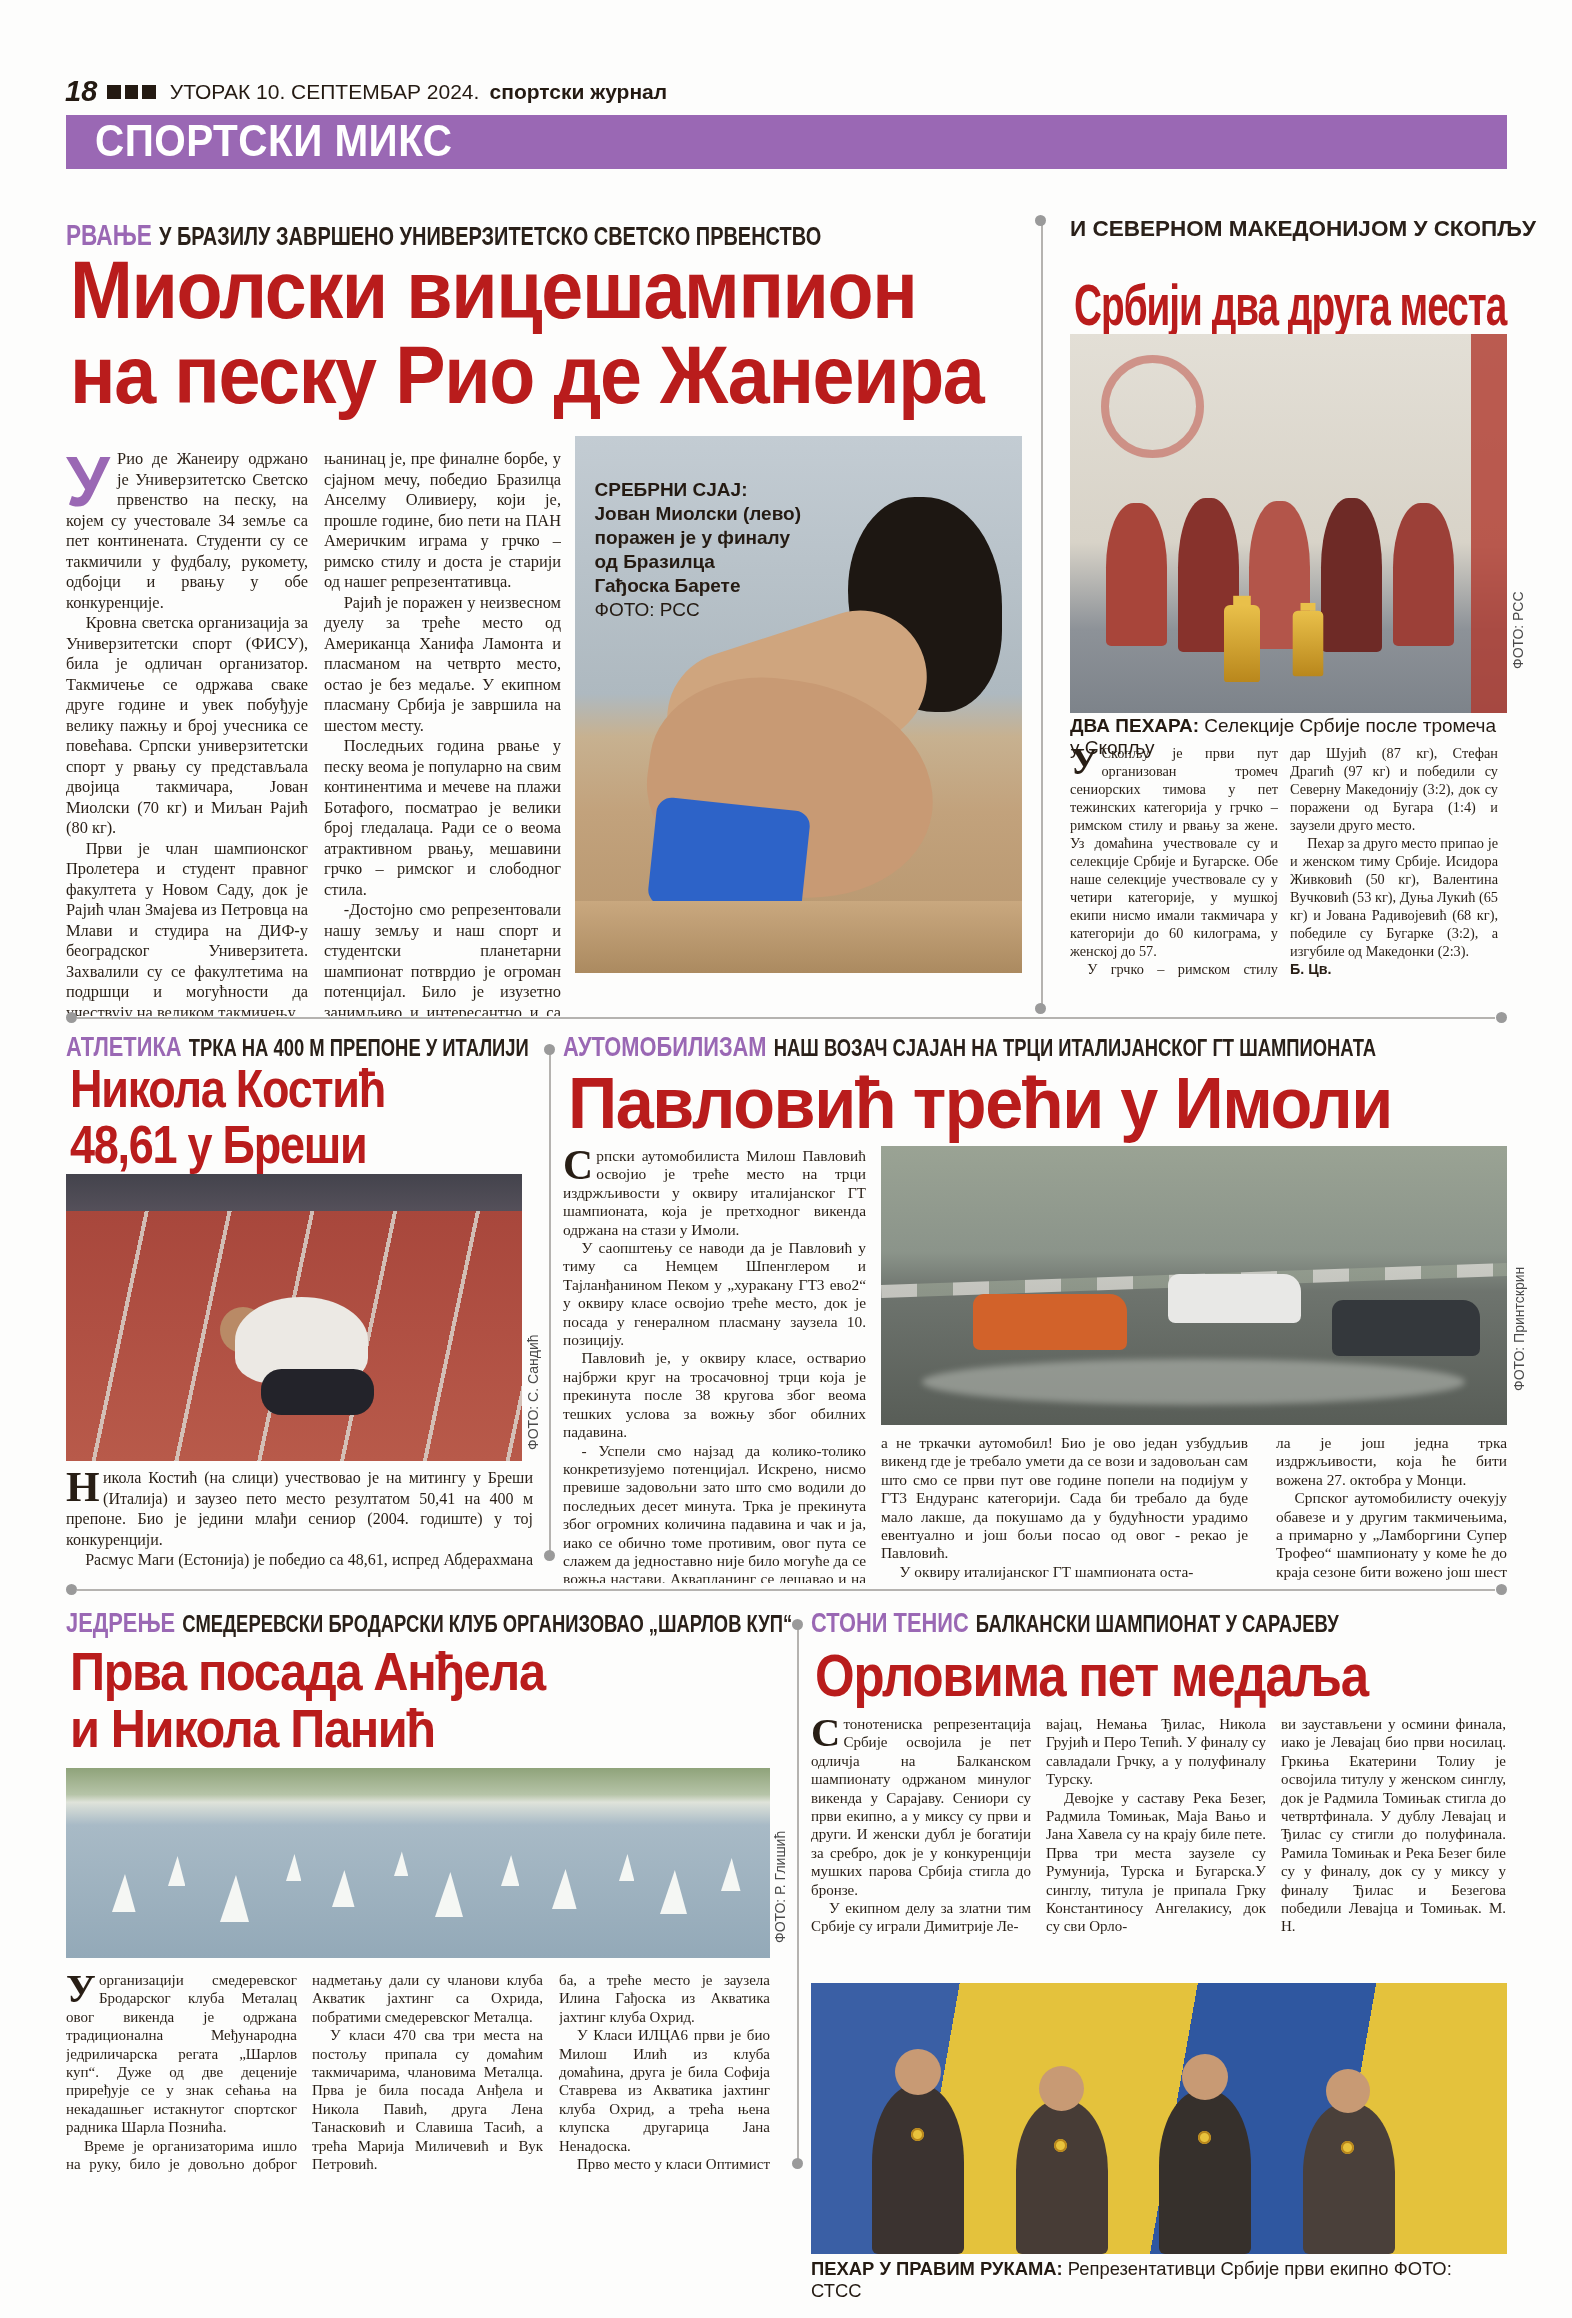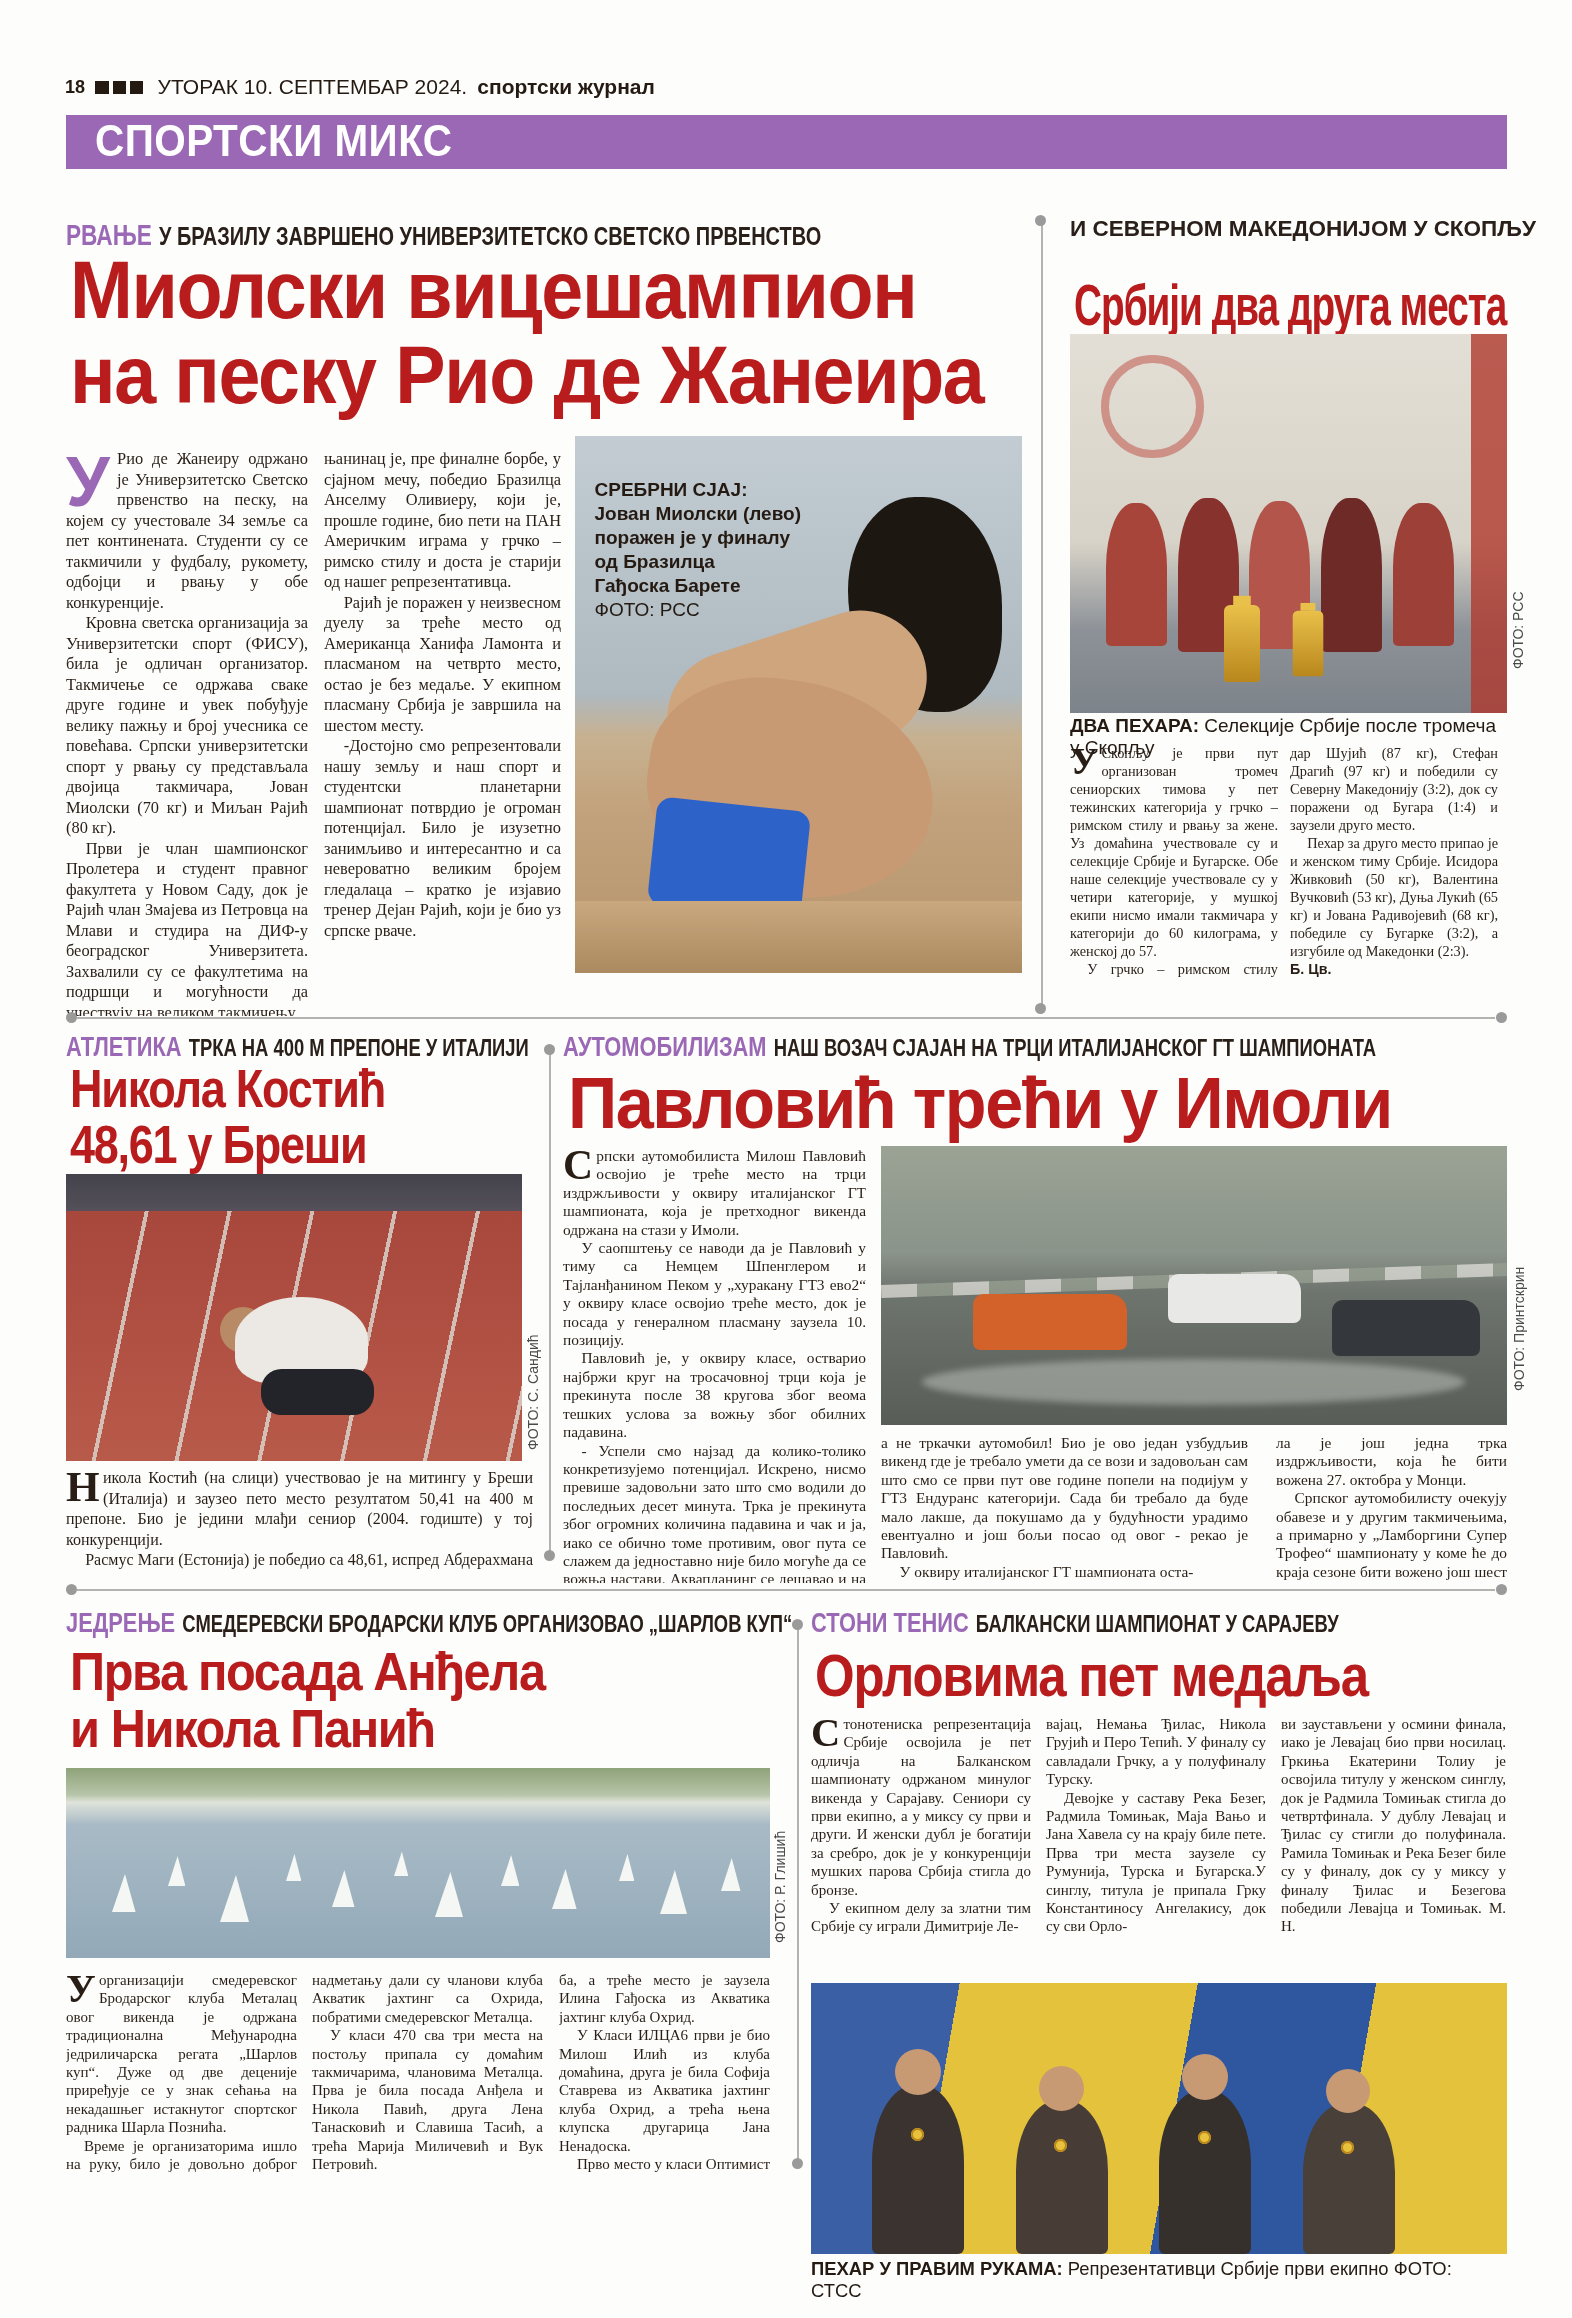--- a/index.html
+++ b/index.html
@@ -32,21 +32,21 @@
   .capline { font-family:"Liberation Sans", sans-serif; font-size:19px; color:#241a12; }
   .capline b { font-weight:700; }
   .vcred { font-family:"Liberation Sans", sans-serif; font-size:14px; color:#4a4a4a;
         writing-mode:vertical-rl; transform:rotate(180deg); text-align:center; }
   .hdiv { height:1.5px; background:#b5b3b0; }
   .vdiv { width:1.5px;  background:#b5b3b0; }
   .dot  { width:11.3px; height:11.3px; border-radius:50%; background:var(--gray); }
   
   #pagehead { left:65px; top:75px; font-family:"Liberation Sans", sans-serif; font-size:21px;
         color:#241a12; display:flex; align-items:center; gap:10.2px; }
-  #pagehead .pnum { font-weight:700; font-size:18px; }
+  #pagehead .pnum { font-weight:700; font-size:29px;font-style:italic; }
   #pagehead .sq i { display:inline-block; width:13.3px; height:13.3px; background:#241a12; margin-right:4.1px; }
   #pagehead .pbrand { font-weight:700; }
   #banner { left:66px; top:115px; width:1441px; height:54px; background:var(--accent); }
   #banner span { position:absolute; left:29px; top:1px; color:#fff; font-family:"Liberation Sans", sans-serif;
         font-weight:700; font-size:44px; letter-spacing:0.5px; }
   
   #k-wrest { left:66px; top:219px; font-size:25.6px;text-align:center; } #k-wrest .tag { font-size:29px; }
   #h-wrest { left:62px; top:239px; font-size:82px; line-height:85px; }
   #k-skp   { left:1070px; top:215px; font-size:22.5px; line-height:27px; }
   #h-skp   { left:1066px; top:264px; font-size:57px; }
@@ -153,20 +153,21 @@
   </h1>
   <div class="abs col dc dc-big" id="c-wrest1">
       <p>У Рио де Жанеиру одржано је Универзитетско Светско првенство на песку, на којем су учестовале 34 земље са пет континената. Студенти су се такмичили у фудбалу, рукомету, одбојци и рвању у обе конкуренције.</p>
       <p>Кровна светска организација за Универзитетски спорт (ФИСУ), била је одличан организатор. Такмичење се одржава сваке друге године и увек побуђује велику пажњу и број учесника се повећава. Српски универзитетски спорт у рвању су представљала двојица такмичара, Јован Миолски (70 кг) и Миљан Рајић (80 кг).</p>
       <p>Први је члан шампионског Пролетера и студент правног факултета у Новом Саду, док је Рајић члан Змајева из Петровца на Млави и студира на ДИФ-у београдског Универзитета. Захвалили су се факултетима на подршци и могућности да учествују на великом такмичењу.</p>
     </div>
   <div class="abs col" id="c-wrest2">
     <div>
         <p>њанинац је, пре финалне борбе, у сјајном мечу, победио Бразилца Анселму Оливиеру, који је, прошле године, био пети на ПАН Америчким играма у грчко – римско стилу и доста је старији од нашег репрезентативца.</p>
         <p>Рајић је поражен у неизвесном дуелу за треће место од Американца Ханифа Ламонта и пласманом на четврто место, остао је без медаље. У екипном пласману Србија је завршила на шестом месту.</p>
+        <p>Последњих година рвање у песку веома је популарно на свим континентима и мечеве на плажи Ботафого, посматрао је велики број гледалаца. Ради се о веома атрактивном рвању, мешавини грчко – римског и слободног стила.</p>
         <p>-Достојно смо репрезентовали нашу земљу и наш спорт и студентски планетарни шампионат потврдио је огроман потенцијал. Било је изузетно занимљиво и интересантно и са невероватно великим бројем гледалаца – кратко је изјавио тренер Дејан Рајић, који је био уз српске рваче.</p>
       </div>
 
   </div>
   <div class="abs photo" id="ph-wrest">
     <div class="hair"></div>
     <div class="arm"></div>
     <div class="body"></div>
     <div class="shorts"></div>
     <div class="sand"></div>

